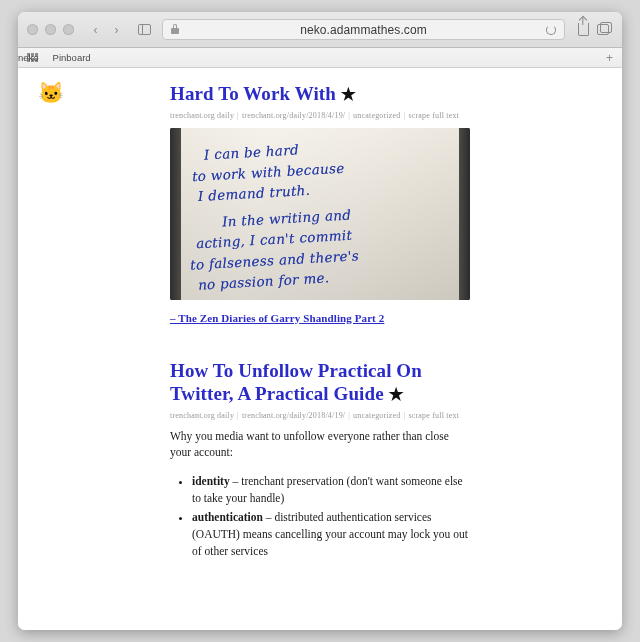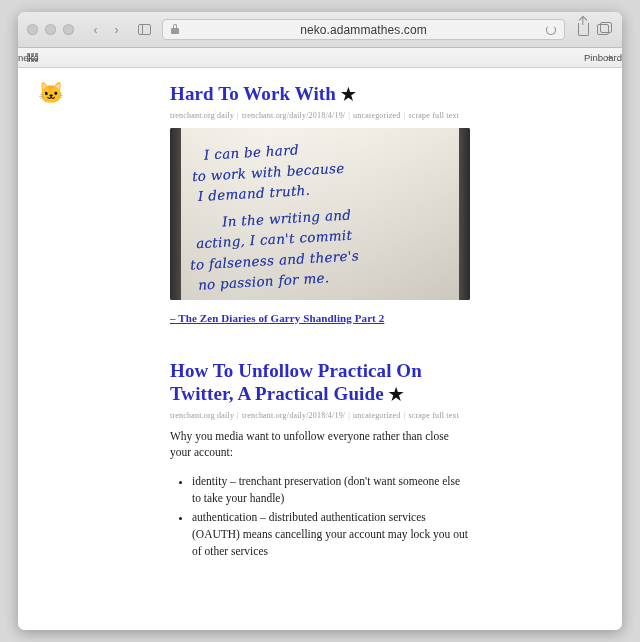--- a/index.html
+++ b/index.html
@@ -190,21 +190,21 @@
     gap: 1.2px;
   }
   .grid-icon i {
     background: #8e8e8e;
     display: block;
   }
   .bm-links {
     position: absolute;
     left: 0; right: 0;
     display: flex;
-    justify-content: space-between;
+    justify-content: flex-start;
     gap: 14px;
     pointer-events: none;
   }
   .bm-link {
     font-size: 9.5px;
     color: #4a4a4a;
     pointer-events: auto;
   }
   .plus {
     margin-left: auto;
@@ -316,21 +316,21 @@
 
   ul.points {
     font-family: "Liberation Serif", serif;
     font-size: 11.5px;
     line-height: 1.45;
     color: #1b1b1b;
     margin: 0;
     padding-left: 22px;
   }
   ul.points li { margin-bottom: 3px; }
-  ul.points b { font-weight: normal; }
+  ul.points b { font-weight: bold; }
 </style>
 </head>
 <body>
 
 <div class="window">
 
   <div class="toolbar">
     <div class="traffic">
       <span class="dot"></span>
       <span class="dot"></span>

